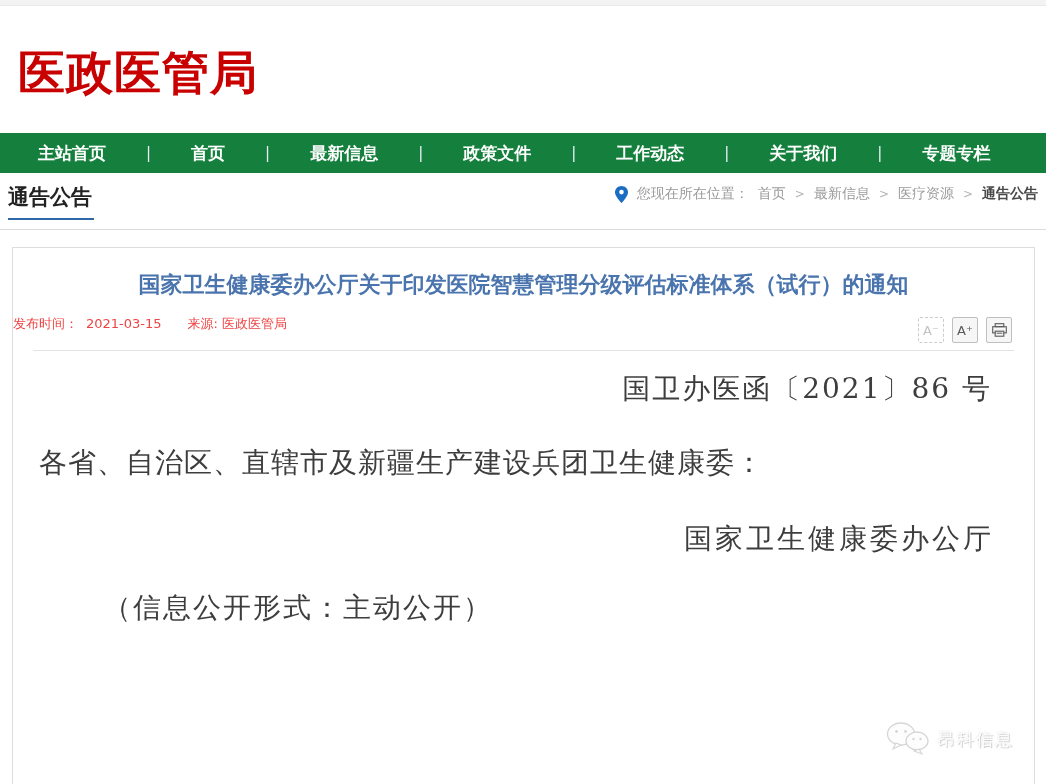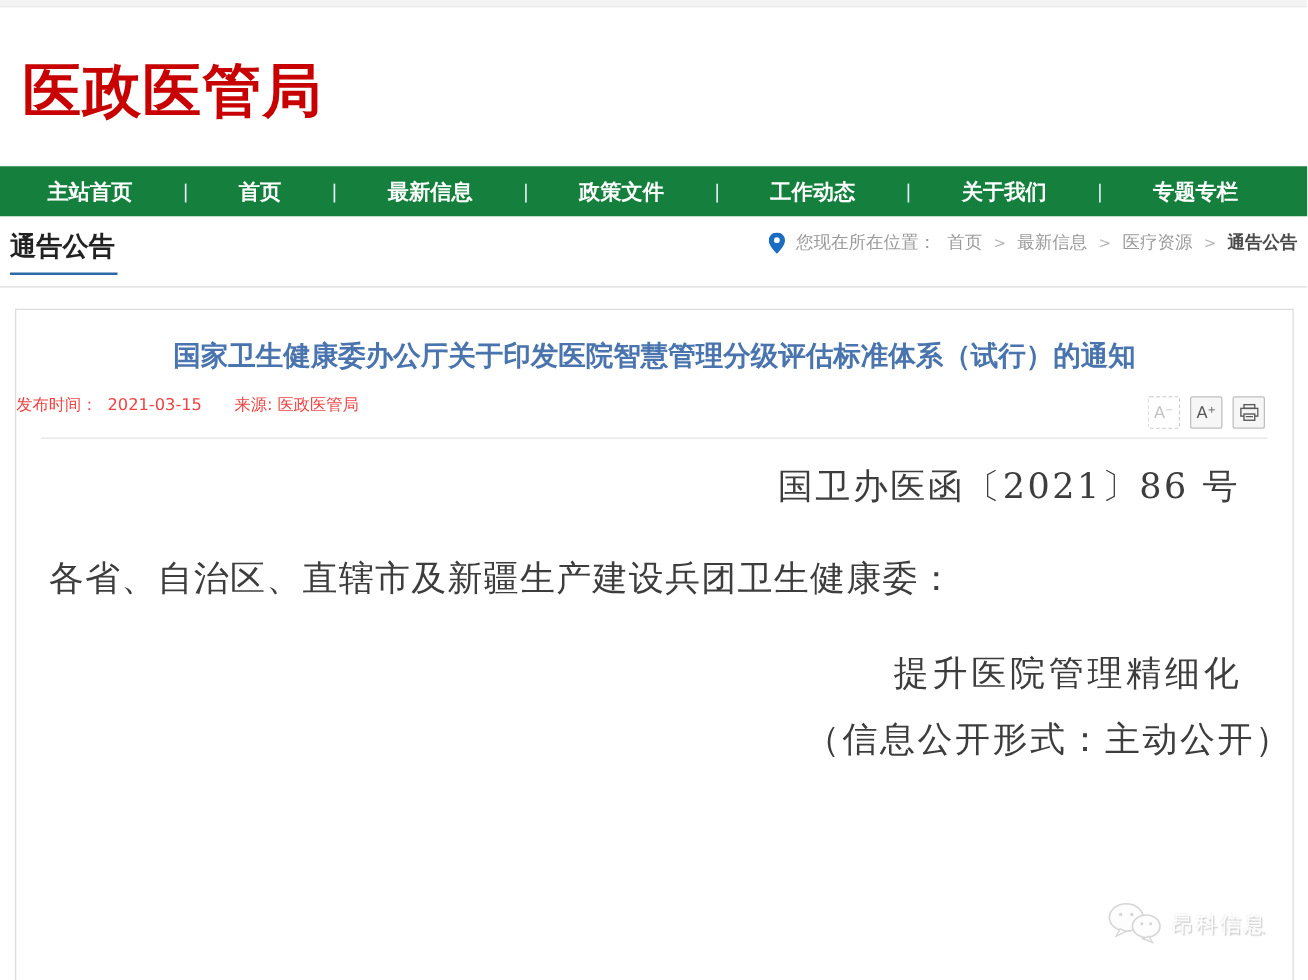--- a/index.html
+++ b/index.html
@@ -69,21 +69,21 @@
   
   .doc { font-family:"DejaVu Serif","Liberation Serif",serif; color:#3d3d3d; font-size:28px; }
   .doc-number { text-align:right; padding-right:42px; margin-top:19px; letter-spacing:2px; }
   .salutation { padding:0 36px 0 26px; margin-top:36px; letter-spacing:1px; }
   .para {
     padding:0 36px 0 26px; margin-top:10px; text-indent:2em;
     line-height:34px; text-align:justify; letter-spacing:1px;
   }
   .signer { text-align:right; padding-right:40px; margin-top:38px; letter-spacing:3px; }
   .sign-date { text-align:right; padding-right:46px; margin-top:9px; letter-spacing:2px; }
-  .disclosure { padding-left:90px; margin-top:15px; letter-spacing:2px;text-align:right; }
+  .disclosure { padding-left:90px; margin-top:31px; letter-spacing:2px; }
 
   
   .watermark {
     position:absolute; right:32px; top:722px; display:flex; align-items:center; gap:8px;
   }
   .wm-text {
     font-size:17px; font-weight:normal; color:#fdfdfd;
     text-shadow:1px 1px 1px #c9c9c9, -1px -1px 1px #f2f2f2;
     letter-spacing:2px;
   }
@@ -152,21 +152,21 @@
           <line x1="4.6" y1="10.2" x2="10.4" y2="10.2" stroke="#595959" stroke-width="1"></line>
         </svg>
       </span>
     </div>
 
     <div class="divider"></div>
 
     <div class="doc">
       <div class="doc-number">国卫办医函〔2021〕86 号</div>
       <div class="salutation">各省、自治区、直辖市及新疆生产建设兵团卫生健康委：</div>
-      <div class="signer">提升医院管理精细化</div>
+      <div class="signer">国家卫生健康委办公厅</div>
       <div class="disclosure">（信息公开形式：主动公开）</div>
     </div>
 
   </div>
 
   <div class="watermark">
     <svg width="44" height="34" viewBox="0 0 44 34">
       <ellipse cx="15" cy="12" rx="13.5" ry="11" fill="#fdfdfd" stroke="#d6d6d6" stroke-width="1.3"></ellipse>
       <path d="M10 21 L7 27 L15 23 Z" fill="#fdfdfd" stroke="#d6d6d6" stroke-width="1.1"></path>
       <circle cx="10.5" cy="9.5" r="1.4" fill="#d6d6d6"></circle>

